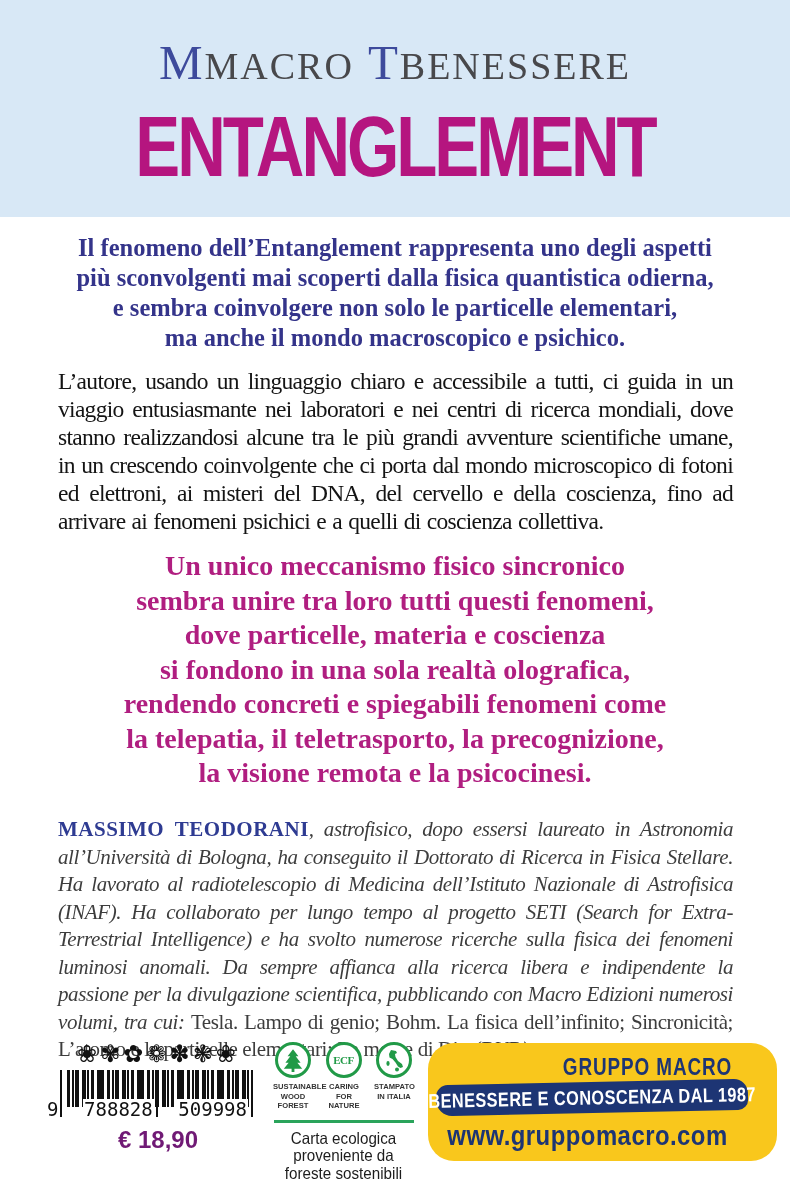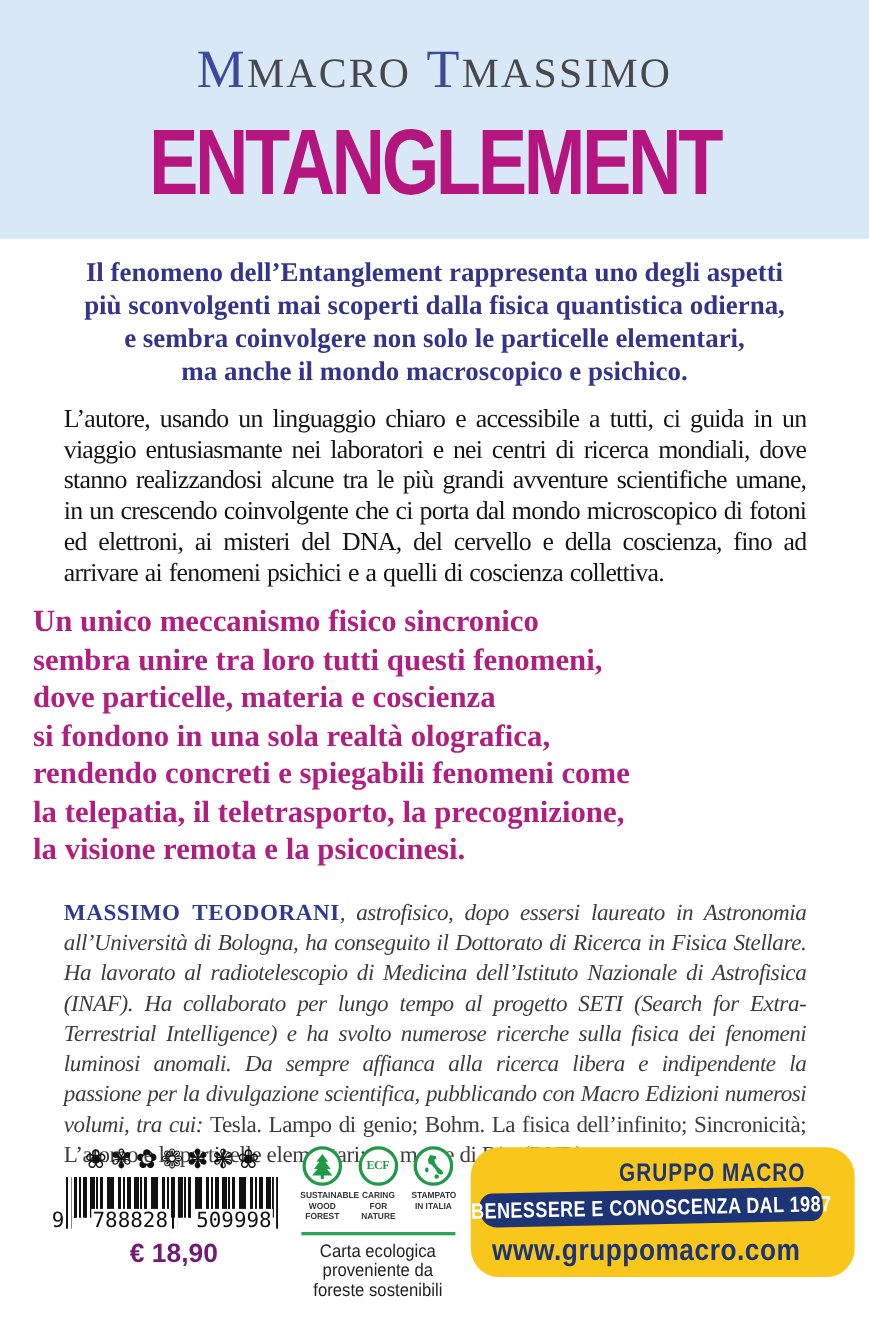--- a/index.html
+++ b/index.html
@@ -65,20 +65,21 @@
     text-align: justify;
     font-size: 23.5px;
     line-height: 28px;
     letter-spacing: -0.7px;
     word-spacing: 1px;
     color: #141414;
   }
   .highlight {
     position: absolute;
     top: 549px; left: 30px; right: 30px;
+    text-align: center;
     font-weight: bold;
     font-size: 28px;
     line-height: 34.5px;
     color: #b01e80;
     white-space: pre-line;
   }
   .bio {
     position: absolute;
     top: 816px; left: 58px; right: 57px;
     text-align: justify;
@@ -250,21 +251,21 @@
     transform: scale(0.92, 1.05);
     white-space: nowrap;
   }
 </style>
 </head>
 <body>
 
 <div class="page">
 
   <div class="header">
-    <div class="author"><span class="initial">M</span><span>MACRO</span><span class="word-gap"></span><span class="initial">T</span><span>MASSIMO</span></div>
+    <div class="author"><span class="initial">M</span><span>MACRO</span><span class="word-gap"></span><span class="initial">T</span><span>BENESSERE</span></div>
     <div class="title">ENTANGLEMENT</div>
   </div>
 
   <div class="intro">Il fenomeno dell’Entanglement rappresenta uno degli aspetti
 più sconvolgenti mai scoperti dalla fisica quantistica odierna,
 e sembra coinvolgere non solo le particelle elementari,
 ma anche il mondo macroscopico e psichico.</div>
 
   <div class="body-par">L’autore, usando un linguaggio chiaro e accessibile a tutti, ci guida in un viaggio entusiasmante nei laboratori e nei centri di ricerca mondiali, dove stanno realizzandosi alcune tra le più grandi avventure scientifiche umane, in un crescendo coinvolgente che ci porta dal mondo microscopico di fotoni ed elettroni, ai misteri del DNA, del cervello e della coscienza, fino ad arrivare ai fenomeni psichici e a quelli di coscienza collettiva.</div>
 

